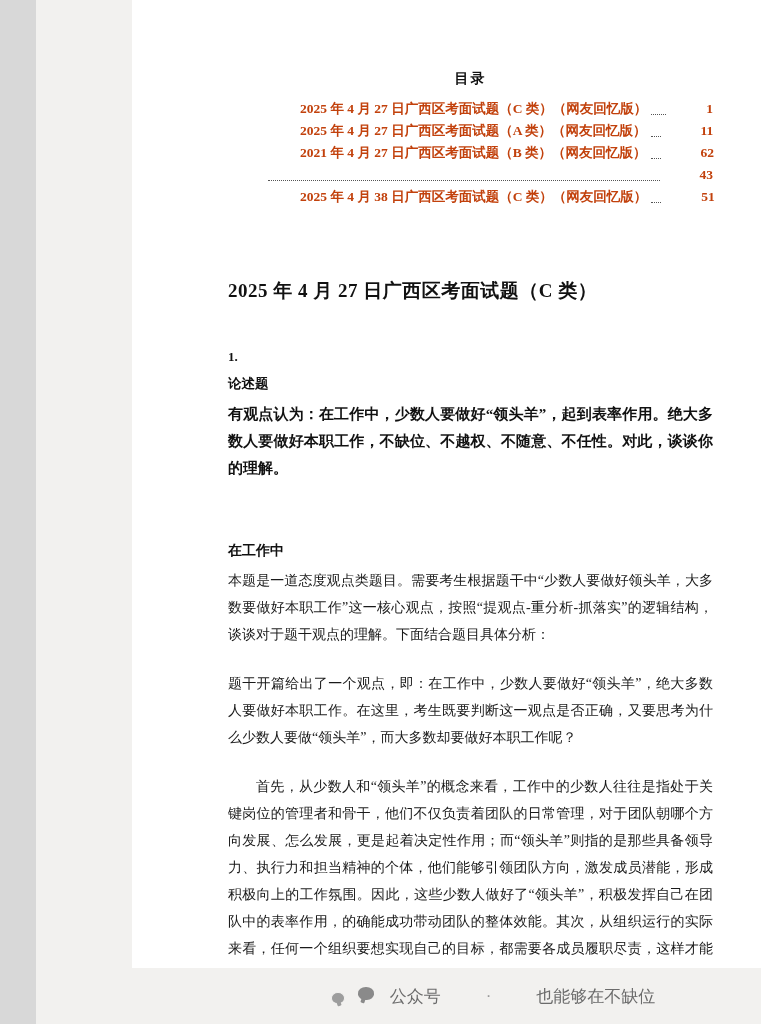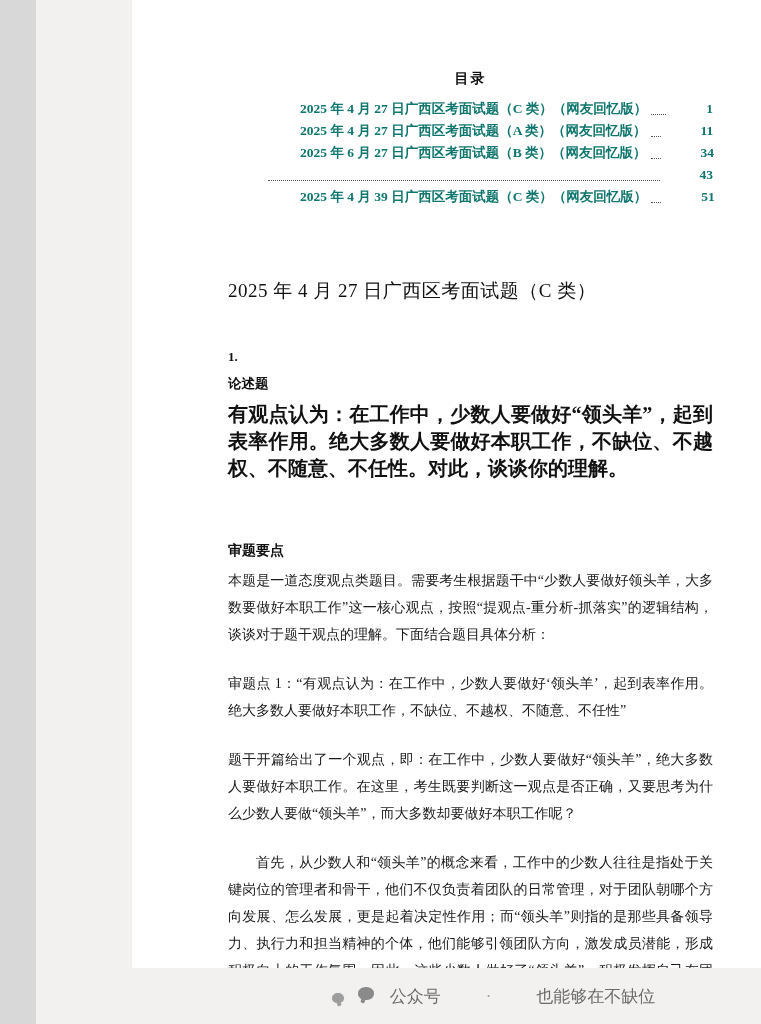--- a/index.html
+++ b/index.html
@@ -40,56 +40,56 @@
   .toc-list {
     margin: 0;
     padding: 0;
     list-style: none;
   }
   .toc-row {
     display: flex;
     align-items: flex-end;
     font-size: 13.5px;
     line-height: 22px;
-    color: #0f766e;
+    color: #c2410c;
     font-weight: bold;
     white-space: nowrap;
   }
   .toc-label { flex: 0 0 auto; }
   .toc-dots {
     flex: 1 1 auto;
     border-bottom: 1.5px dotted #555;
     margin: 0 4px 5px 4px;
     height: 1px;
     min-width: 10px;
   }
   .toc-page { flex: 0 0 auto; font-weight: bold; }
 
   
   .doc-title {
     font-size: 19px;
-    font-weight: normal;
+    font-weight: bold;
     color: #111;
     margin: 70px 0 0 0;
     letter-spacing: 0.5px;
   }
   .q-num {
     font-size: 13px;
     font-weight: bold;
     margin: 45px 0 0 0;
     color: #111;
   }
   .q-type {
     font-size: 13.5px;
     font-weight: bold;
     margin: 10px 0 0 0;
     color: #111;
   }
   .q-stem {
-    font-size: 20px;
+    font-size: 15px;
     font-weight: bold;
     line-height: 27px;
     margin: 8px 0 0 0;
     color: #111;
     text-align: justify;
   }
   .section-head {
     font-size: 14px;
     font-weight: bold;
     margin: 60px 0 0 0;
@@ -180,45 +180,44 @@
           <span class="toc-label">2025 年 4 月 27 日广西区考面试题（C 类）（网友回忆版）</span>
           <span class="toc-dots"></span>
           <span class="toc-page">1</span>
         </div>
         <div class="toc-row">
           <span class="toc-label">2025 年 4 月 27 日广西区考面试题（A 类）（网友回忆版）</span>
           <span class="toc-dots"></span>
           <span class="toc-page">11</span>
         </div>
         <div class="toc-row">
-          <span class="toc-label">2025 年 6 月 27 日广西区考面试题（B 类）（网友回忆版）</span>
-          <span class="toc-dots"></span>
-          <span class="toc-page">34</span>
+          <span class="toc-label">2021 年 4 月 27 日广西区考面试题（B 类）（网友回忆版）</span>
+          <span class="toc-dots"></span>
+          <span class="toc-page">62</span>
         </div>
         <div class="toc-row">
           <span class="toc-dots"></span>
           <span class="toc-page">43</span>
         </div>
         <div class="toc-row">
-          <span class="toc-label">2025 年 4 月 39 日广西区考面试题（C 类）（网友回忆版）</span>
+          <span class="toc-label">2025 年 4 月 38 日广西区考面试题（C 类）（网友回忆版）</span>
           <span class="toc-dots"></span>
           <span class="toc-page">51</span>
         </div>
       </div>
 
       <h1 class="doc-title">2025 年 4 月 27 日广西区考面试题（C 类）</h1>
 
       <div class="q-num">1.</div>
       <div class="q-type">论述题</div>
       <div class="q-stem">有观点认为：在工作中，少数人要做好“领头羊”，起到表率作用。绝大多数人要做好本职工作，不缺位、不越权、不随意、不任性。对此，谈谈你的理解。</div>
 
-      <div class="section-head">审题要点</div>
+      <div class="section-head">在工作中</div>
 
       <p class="para">本题是一道态度观点类题目。需要考生根据题干中“少数人要做好领头羊，大多数要做好本职工作”这一核心观点，按照“提观点-重分析-抓落实”的逻辑结构，谈谈对于题干观点的理解。下面结合题目具体分析：</p>
-      <p class="para spaced">审题点 1：“有观点认为：在工作中，少数人要做好‘领头羊’，起到表率作用。绝大多数人要做好本职工作，不缺位、不越权、不随意、不任性”</p>
       <p class="para spaced">题干开篇给出了一个观点，即：在工作中，少数人要做好“领头羊”，绝大多数人要做好本职工作。在这里，考生既要判断这一观点是否正确，又要思考为什么少数人要做“领头羊”，而大多数却要做好本职工作呢？</p>
       <p class="para spaced indent">首先，从少数人和“领头羊”的概念来看，工作中的少数人往往是指处于关键岗位的管理者和骨干，他们不仅负责着团队的日常管理，对于团队朝哪个方向发展、怎么发展，更是起着决定性作用；而“领头羊”则指的是那些具备领导力、执行力和担当精神的个体，他们能够引领团队方向，激发成员潜能，形成积极向上的工作氛围。因此，这些少数人做好了“领头羊”，积极发挥自己在团队中的表率作用，的确能成功带动团队的整体效能。其次，从组织运行的实际来看，任何一个组织要想实现自己的目标，都需要各成员履职尽责，这样才能确保各项工作的有序开展。同时，一个组织要想长久地运行下去，还需要有严明的工作纪律，以此来约束组织中的成员。所以，这些大多数做好本职工作，不仅可以确保各项政务工作的有效开展和落实，也能够在不缺位、不越权、不随意、不任性的过程中，有效避免以权谋私、权力寻租等负面问题的出现。因此考生在作答时，可以开篇表达对题干观点的肯定，指出无论是少数人做好“领头羊”，还是大多数做好本职工作，都揭示了组织高效运转的核心逻辑。</p>
 
     </div>
   </div>
 
   <div class="footer-bar">
     <div class="wm">
       <span class="wm-icon">
         <span class="b1"></span>

